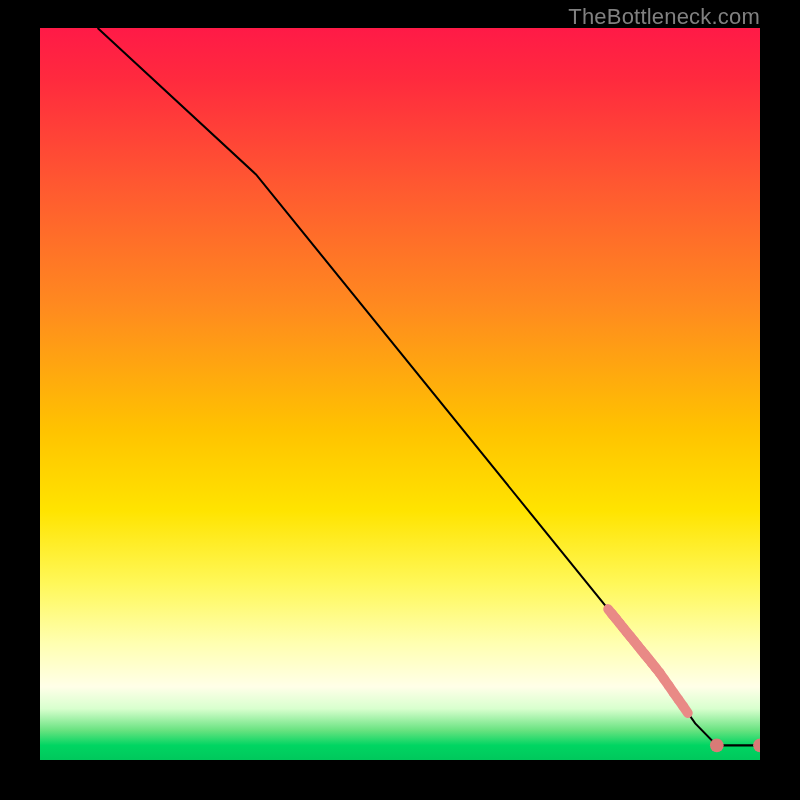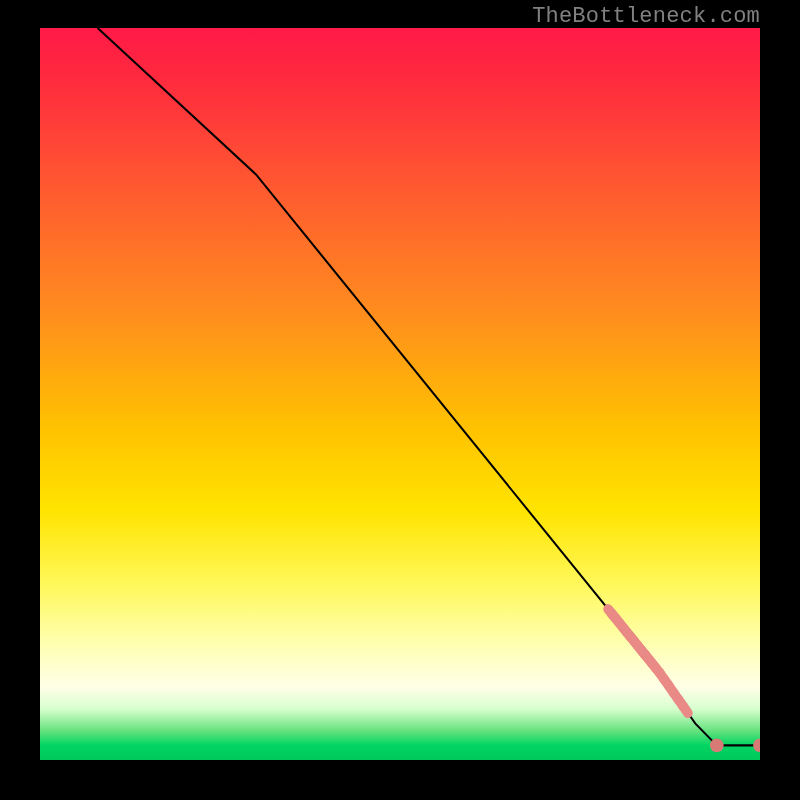--- a/index.html
+++ b/index.html
@@ -46,21 +46,21 @@
     width: 100%;
     height: 100%;
     pointer-events: none;
   }
   .watermark {
     position: absolute;
     top: 4px;
     right: 40px;
     color: #808080;
     font-size: 22px;
-    font-family: Liberation Mono, monospace;
+    font-family: Liberation Sans, sans-serif;
     letter-spacing: 0.2px;
     user-select: none;
   }
 </style>
 </head>
 <body>
 
 <div class="stage">
 
   <div class="watermark">TheBottleneck.com</div>

